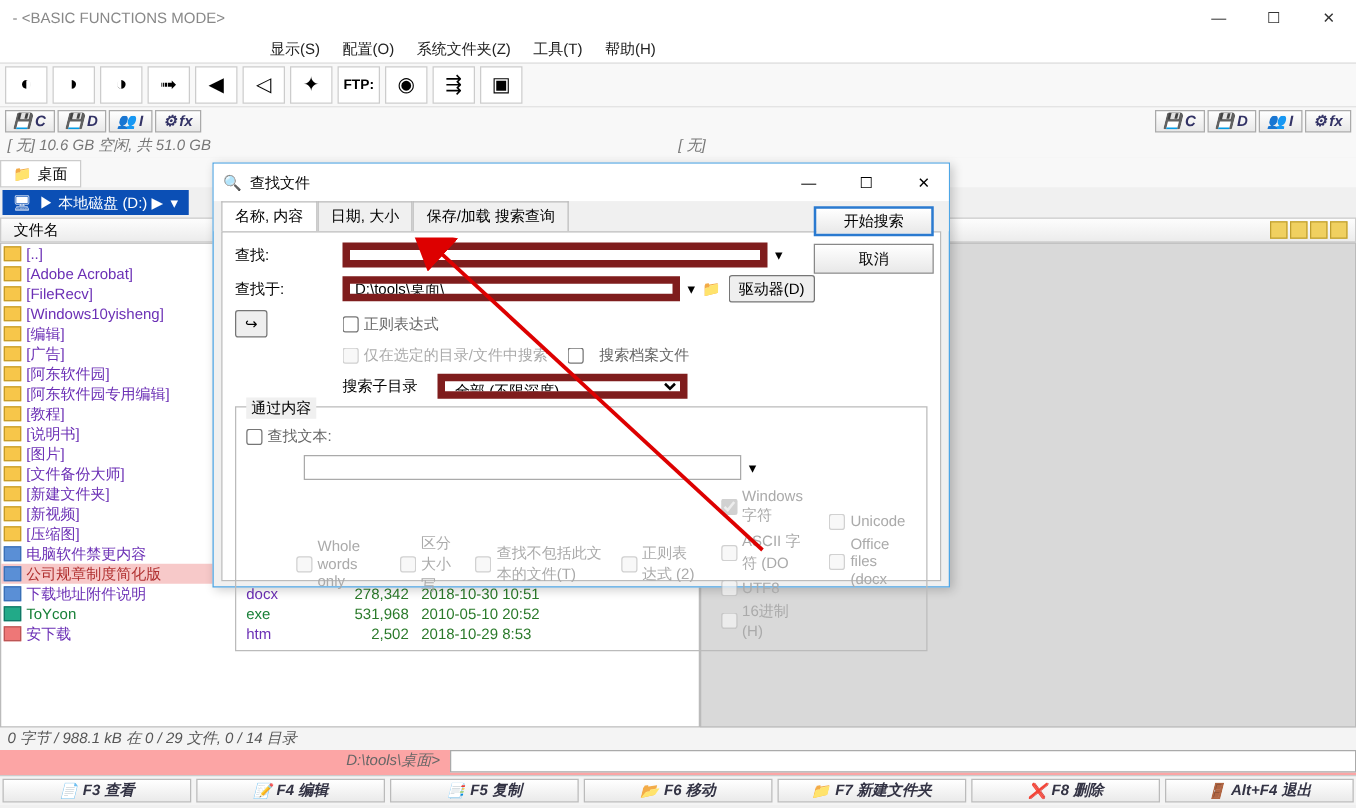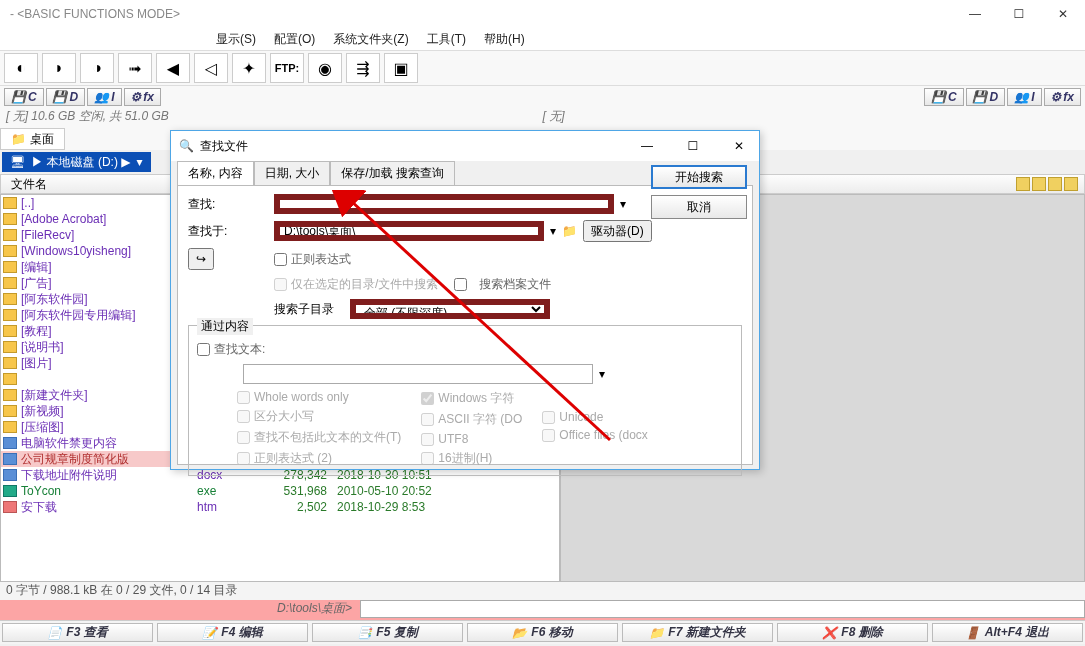--- a/index.html
+++ b/index.html
@@ -56,21 +56,21 @@
 .frow .name { color: #6b2fb5; width: 176px; overflow: hidden; white-space: nowrap; }
 .frow .ext { width: 70px; color: #6b2fb5; }
 .frow .size { width: 70px; text-align: right; color: #2a7a2a; padding-right: 10px; }
 .frow .date { color: #2a7a2a; }
 .frow.sel { background: #f7c9c9; }
 .frow.sel .name, .frow.sel .ext { color: #b03030; }
 .frow.sel .size, .frow.sel .date { color: #b06030; }
 .frow.green .name, .frow.green .ext { color: #188038; }
 
 
-.botstat { height: 18px; background: #f4f4f4; padding: 0 6px; color: #555; }
+.botstat { height: 18px; background: #f4f4f4; padding: 0 6px; font-style: italic; color: #555; }
 .botpath { height: 20px; background: #fca5a5; display: flex; align-items: flex-start; }
 .botpath .lbl { width: 360px; text-align: right; padding-right: 8px; font-style: italic; color: #666; }
 .botpath .inp { flex: 1; height: 18px; border: 1px solid #aaa; background: #fff; }
 
 
 .fbar { height: 24px; background: #f4f4f4; display: flex; border-top: 1px solid #ccc; }
 .fbtn { flex: 1; border: 1px solid #bbb; margin: 2px; background: linear-gradient(#fff,#eaeaea); display: flex; align-items: center; justify-content: center; gap: 4px; font-weight: bold; color: #334; font-style: italic; }
 
 
 .dialog { position: absolute; left: 170px; top: 130px; width: 590px; height: 340px; background: #f0f0f0; border: 1px solid #4ea6e6; box-shadow: 2px 2px 8px rgba(0,0,0,0.2); }
@@ -249,20 +249,21 @@
         </div>
         <div class="frow">
           <div class="ico "></div>
     <div class="name">[图片]</div>
     <div class="ext"></div>
     <div class="size"></div>
     <div class="date"></div>
         </div>
         <div class="frow">
           <div class="ico "></div>
+    <div class="name">[文件备份大师]</div>
     <div class="ext"></div>
     <div class="size"></div>
     <div class="date"></div>
         </div>
         <div class="frow">
           <div class="ico "></div>
     <div class="name">[新建文件夹]</div>
     <div class="ext"></div>
     <div class="size"></div>
     <div class="date"></div>
@@ -395,21 +396,21 @@
             <input type="checkbox" style="">
             <span>查找文本:</span>
           </label>
       </div>
       <div class="drow">
         <div style="width:40px"></div>
         <input type="text" style="width: 350px; height: 20px; border: 1px solid rgb(170, 170, 170);">
         <span>▾</span>
       </div>
       <div style="display:flex;gap:20px;margin-top:6px;">
-        <div style="display:flex;flex-direction:column;gap:0;margin-left:40px;justify-content:space-between;">
+        <div style="display:flex;flex-direction:row;gap:12px;margin-left:40px;">
           <label class="chk disabled">
               <input type="checkbox" disabled="" style="">
               <span>Whole words only</span>
             </label>
           <label class="chk disabled">
               <input type="checkbox" disabled="" style="">
               <span>区分大小写</span>
             </label>
           <label class="chk disabled">
               <input type="checkbox" disabled="" style="">

